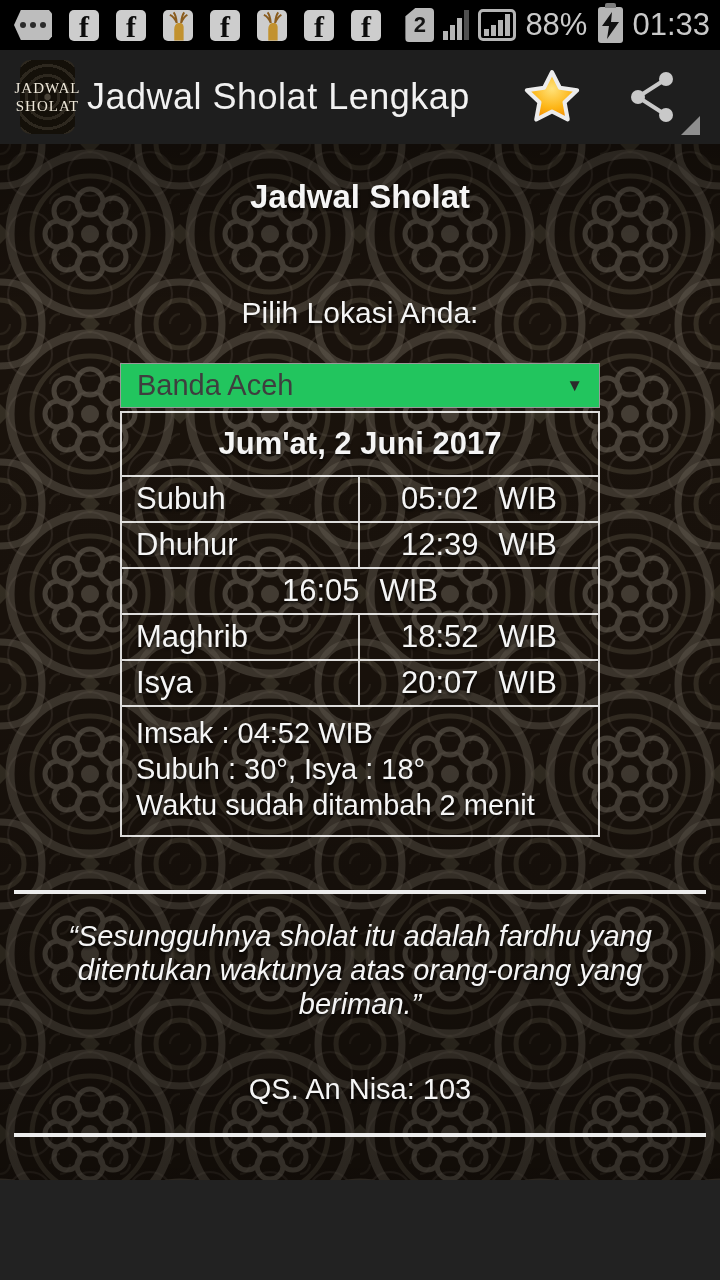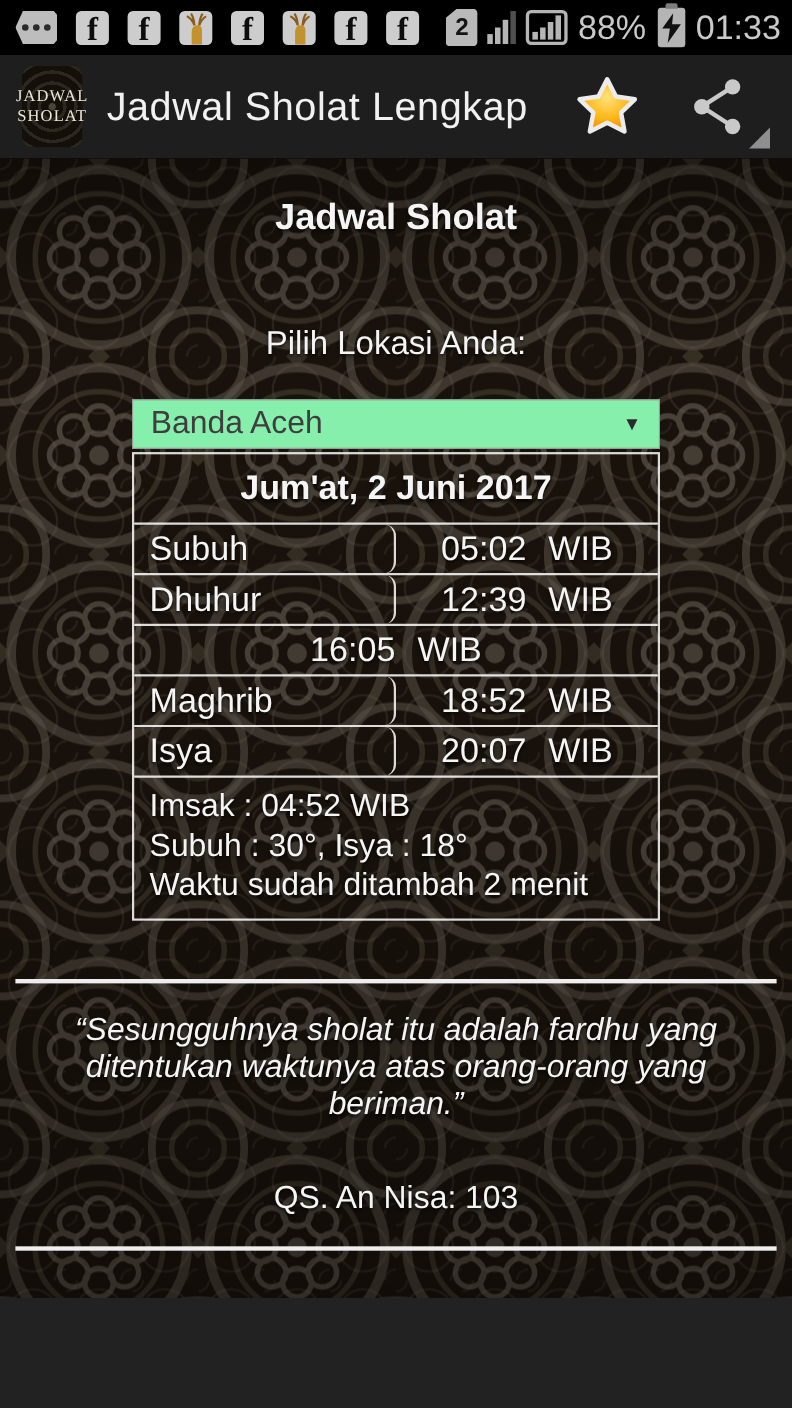--- a/index.html
+++ b/index.html
@@ -36,47 +36,47 @@
   
   .app-bar { position:absolute; top:50px; left:0; width:720px; height:94px; background:#1e1e1e;
     display:flex; align-items:center; padding:0 0 0 20px; }
   .app-logo { width:55px; height:74px; border-radius:10px; flex:0 0 auto;
     background:
       radial-gradient(circle at 50% 50%, rgba(190,180,160,0.20) 0 3px, rgba(0,0,0,0) 4px),
       repeating-radial-gradient(circle at 50% 50%, rgba(170,158,138,0.17) 0 3px, rgba(0,0,0,0) 3px 10px),
       #141009;
     display:flex; flex-direction:column; align-items:center; justify-content:center; }
   .app-logo span { font-family:"Liberation Serif", serif; font-size:15px; letter-spacing:1px; color:#ece6d8; line-height:18px; }
-  .app-title { margin-left:22px; font-size:36px; color:#f1f1f1; letter-spacing:0.5px; white-space:nowrap; }
+  .app-title { margin-left:12px; font-size:36px; color:#f1f1f1; letter-spacing:0.5px; white-space:nowrap; }
   .star-btn { margin-left:auto; width:60px; height:60px; display:flex; align-items:center; justify-content:center; }
   .share-btn { margin-left:44px; margin-right:42px; width:52px; height:60px; display:flex; align-items:center; justify-content:center; }
   .corner-tri { position:absolute; right:20px; bottom:9px; width:0; height:0;
     border-left:19px solid transparent; border-bottom:19px solid #8f8f8f; }
 
   
   .content { position:absolute; top:144px; left:0; width:720px; height:1036px; overflow:hidden; color:#f5f5f5; }
   .bg-svg { position:absolute; top:0; left:0; }
   .vignette { position:absolute; inset:0;
     background:linear-gradient(180deg, rgba(0,0,0,0.40) 0%, rgba(0,0,0,0.10) 16%, rgba(0,0,0,0.16) 52%, rgba(0,0,0,0.38) 100%); }
 
   .heading { position:absolute; top:32px; left:0; width:720px; text-align:center;
     font-size:33px; font-weight:bold; line-height:41px; text-shadow:0 2px 3px rgba(0,0,0,0.7); }
   .loc-label { position:absolute; top:152px; left:0; width:720px; text-align:center; font-size:30px; text-shadow:0 2px 3px rgba(0,0,0,0.7); }
 
-  .dropdown { position:absolute; top:219px; left:120px; width:480px; height:45px; background:#86efac;
+  .dropdown { position:absolute; top:219px; left:120px; width:480px; height:45px; background:#22c55e;
     border:1px solid #9a9a9a; display:flex; align-items:center; padding:0 16px; }
   .dropdown .dd-text { font-size:29px; color:#3e3e3e; }
   .dropdown .dd-arrow { margin-left:auto; font-size:17px; color:#2b2b2b; }
 
   .schedule-table { position:absolute; top:267px; left:120px; width:480px; border:2px solid rgba(255,255,255,0.85);
     text-shadow:0 2px 3px rgba(0,0,0,0.75); }
   .date-row { height:64px; display:flex; align-items:center; justify-content:center;
     font-size:31px; font-weight:bold; border-bottom:2px solid rgba(255,255,255,0.85); }
   .s-row { display:flex; height:46px; border-bottom:2px solid rgba(255,255,255,0.85); font-size:31px; }
-  .s-name { width:238px; display:flex; align-items:center; padding-left:14px; border-right:2px solid rgba(255,255,255,0.85);border-radius:10px; }
+  .s-name { width:238px; display:flex; align-items:center; padding-left:14px; border-right:2px solid rgba(255,255,255,0.85); }
   .s-time { flex:1; display:flex; align-items:center; justify-content:center; gap:20px; }
   .notes { padding:8px 0 12px 14px; font-size:29px; line-height:36px; }
 
   .divider { position:absolute; left:14px; width:692px; height:4px; background:#ededed; }
   .div1 { top:746px; } .div2 { top:989px; }
 
   .quote { position:absolute; top:775px; left:30px; width:660px; text-align:center;
     font-size:29px; line-height:34px; font-style:italic; text-shadow:0 2px 3px rgba(0,0,0,0.8); }
   .quote-src { position:absolute; top:929px; left:0; width:720px; text-align:center; font-size:29px; text-shadow:0 2px 3px rgba(0,0,0,0.8); }
 

